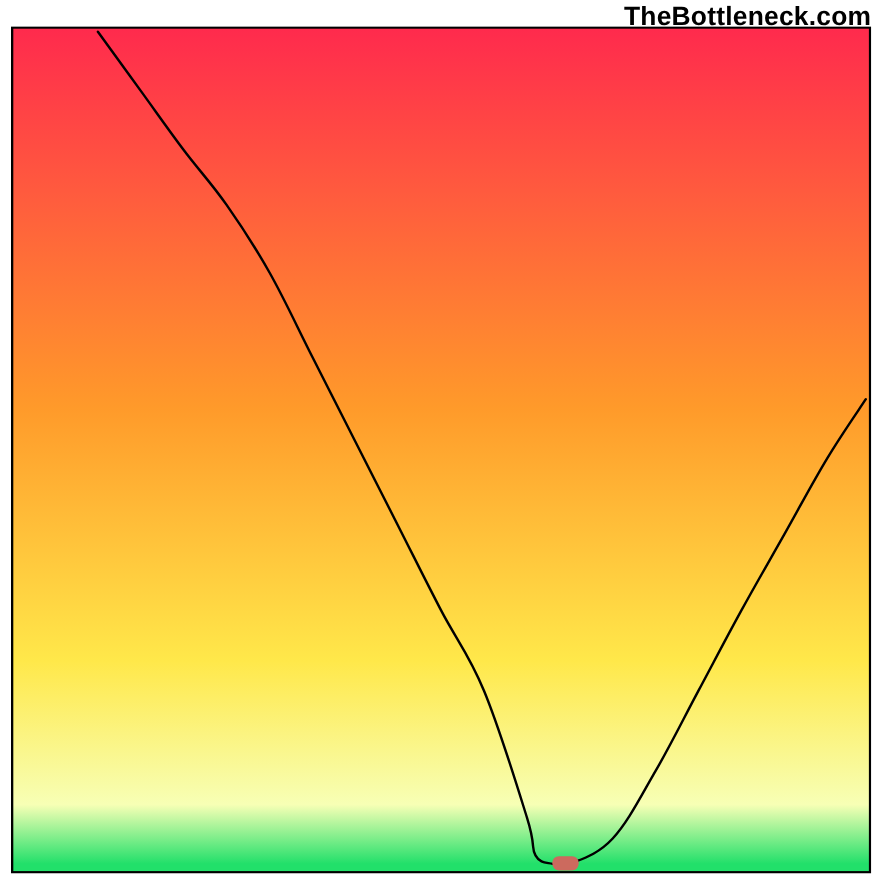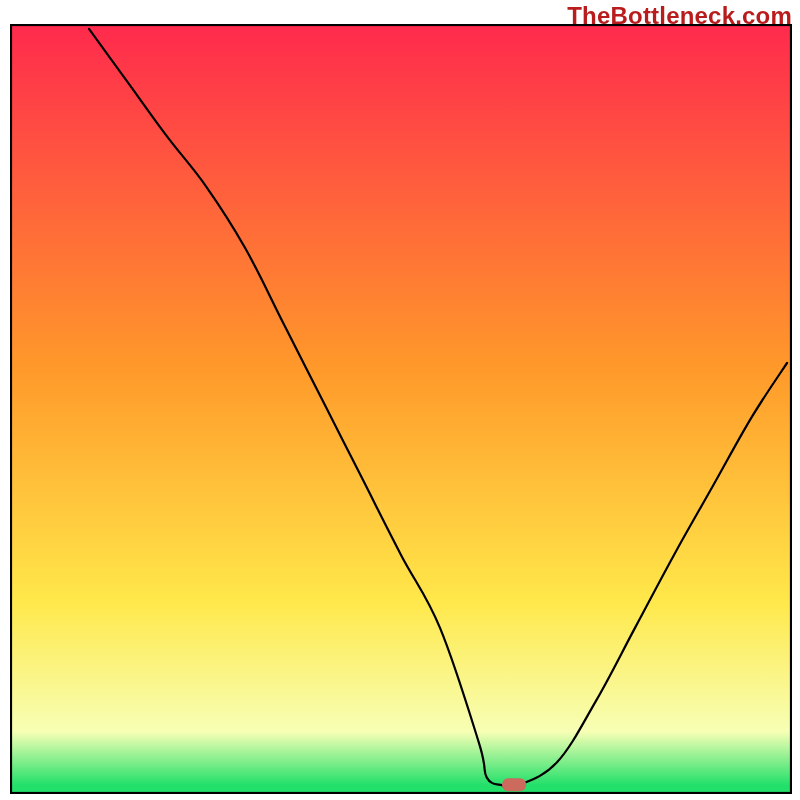--- a/index.html
+++ b/index.html
@@ -15,21 +15,21 @@
     width: 800px;
     height: 800px;
   }
   .watermark {
     position: absolute;
     top: 2px;
     right: 8px;
     font-family: Arial, Helvetica, sans-serif;
     font-size: 24px;
     font-weight: 600;
-    color: #b91c1c;
+    color: #000000;
     letter-spacing: 0.2px;
   }
   svg.chart {
     position: absolute;
     left: 10px;
     top: 24px;
     width: 782px;
     height: 770px;
     display: block;
   }

